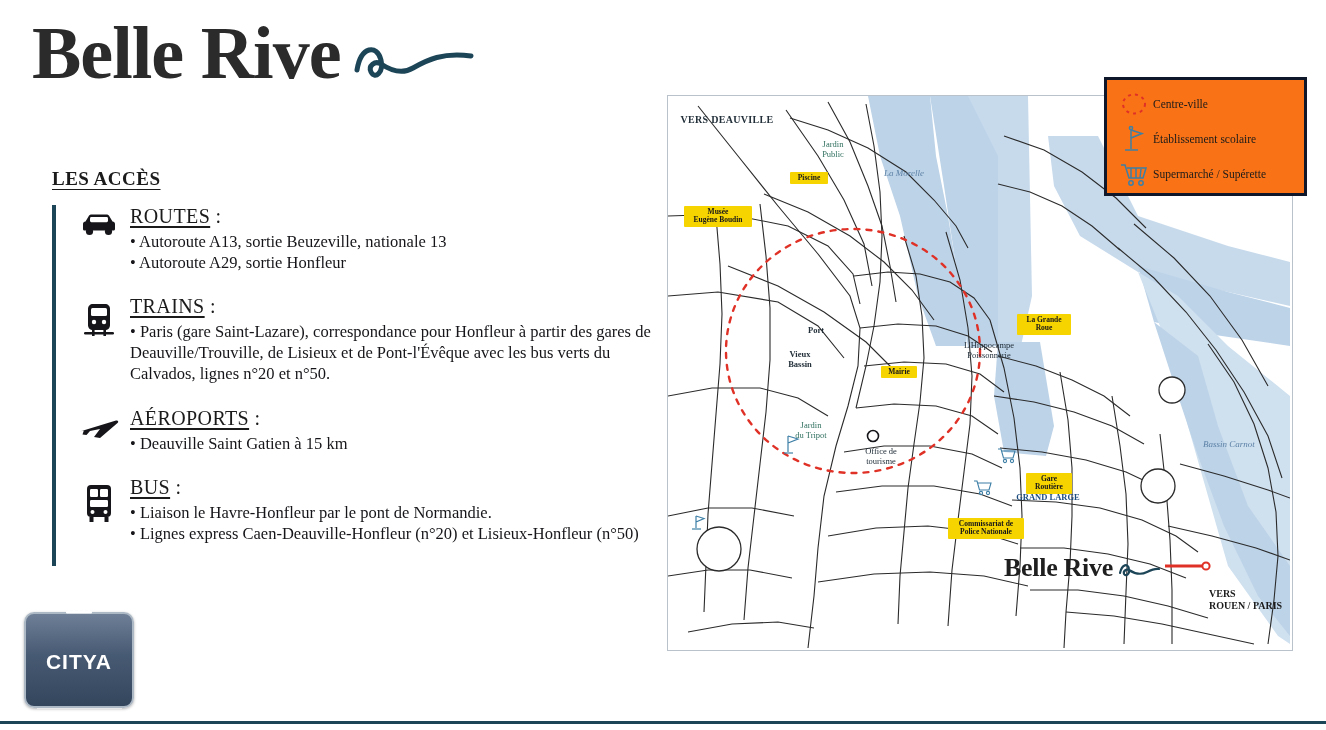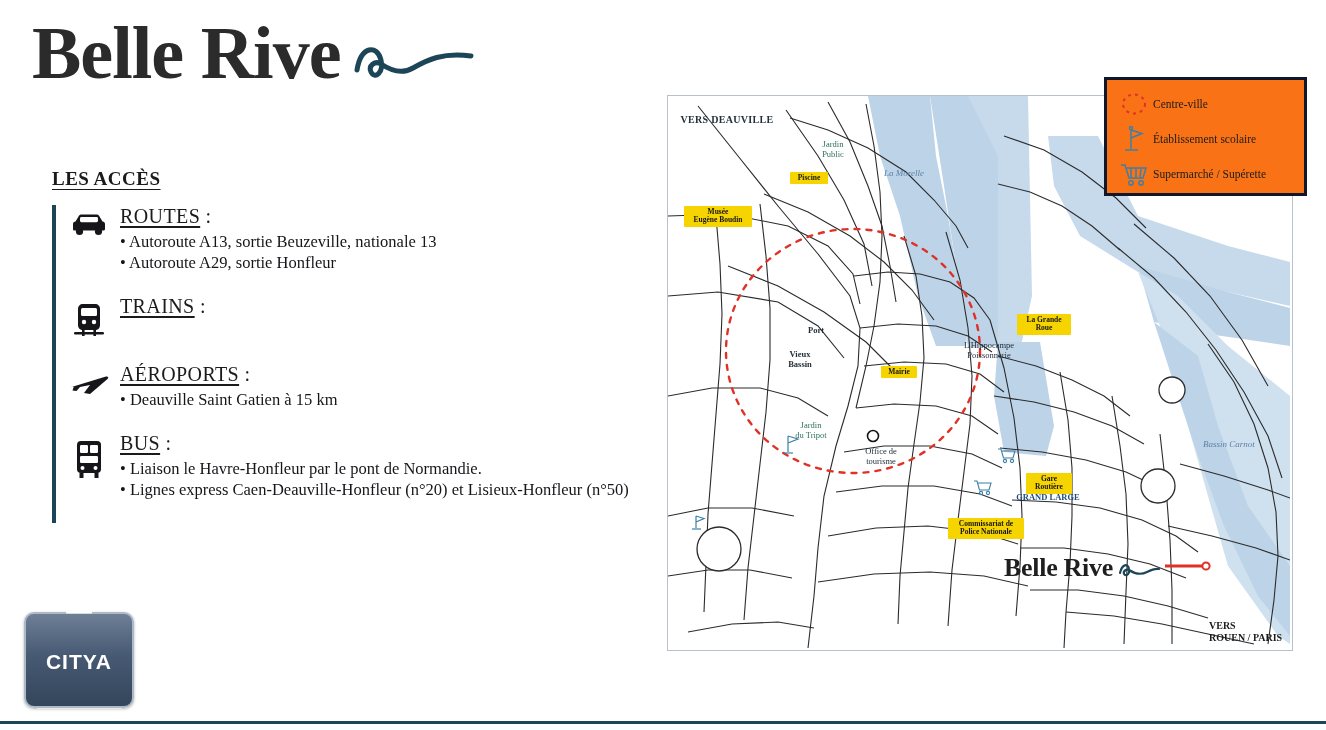--- a/index.html
+++ b/index.html
@@ -53,21 +53,21 @@
     text-decoration: underline;
     text-underline-offset: 4px;
   }
 
   .access-block {
     position: absolute;
     left: 52px;
     top: 205px;
     width: 600px;
     border-left: 4px solid #1d4558;
-    padding-left: 2px;
+    padding-left: 12px;
   }
   .access-row {
     display: flex;
     align-items: flex-start;
     margin-bottom: 22px;
   }
   .access-icon {
     width: 62px;
     min-width: 62px;
     display: flex;
@@ -232,21 +232,20 @@
   .vers-rouen {
     position: absolute;
     left: 1209px;
     top: 588px;
     font-family: "Liberation Serif", serif;
     font-size: 10px;
     font-weight: 700;
     line-height: 1.2;
     color: #1b1b1b;
     text-align: left;
-    margin-top: 32px;
   }
 </style>
 </head>
 <body>
 
 <div class="page">
 
   <div class="brand">
     <div class="brand-text">Belle Rive</div>
     <div class="brand-swash">
@@ -283,20 +282,21 @@
           <rect x="12" y="7" width="16" height="8" rx="1.5" fill="#ffffff"></rect>
           <circle cx="15" cy="21" r="2.2" fill="#ffffff"></circle>
           <circle cx="25" cy="21" r="2.2" fill="#ffffff"></circle>
           <rect x="5" y="31" width="30" height="2.4" rx="1.2" fill="#16161a"></rect>
           <rect x="13" y="29" width="2.6" height="6" fill="#16161a"></rect>
           <rect x="24.4" y="29" width="2.6" height="6" fill="#16161a"></rect>
         </svg>
       </div>
       <div class="access-body">
         <div class="access-head"><span class="hw">TRAINS</span><span> :</span></div>
+        <div class="access-line">• Paris (gare Saint-Lazare), correspondance pour Honfleur à partir des gares de Deauville/Trouville, de Lisieux et de Pont-l'Évêque avec les bus verts du Calvados, lignes n°20 et n°50.</div>
       </div>
     </div>
 
     <div class="access-row">
       <div class="access-icon">
         <svg width="42" height="30" viewBox="0 0 42 30">
           <path d="M2 18.5 L38 7.5 C40 7 41 8.5 39.5 10 L22 25 L16 24 L22 16 L12 18 L8.5 22 L4.5 21.5 L6 17 Z" fill="#16161a"></path>
         </svg>
       </div>
       <div class="access-body">

